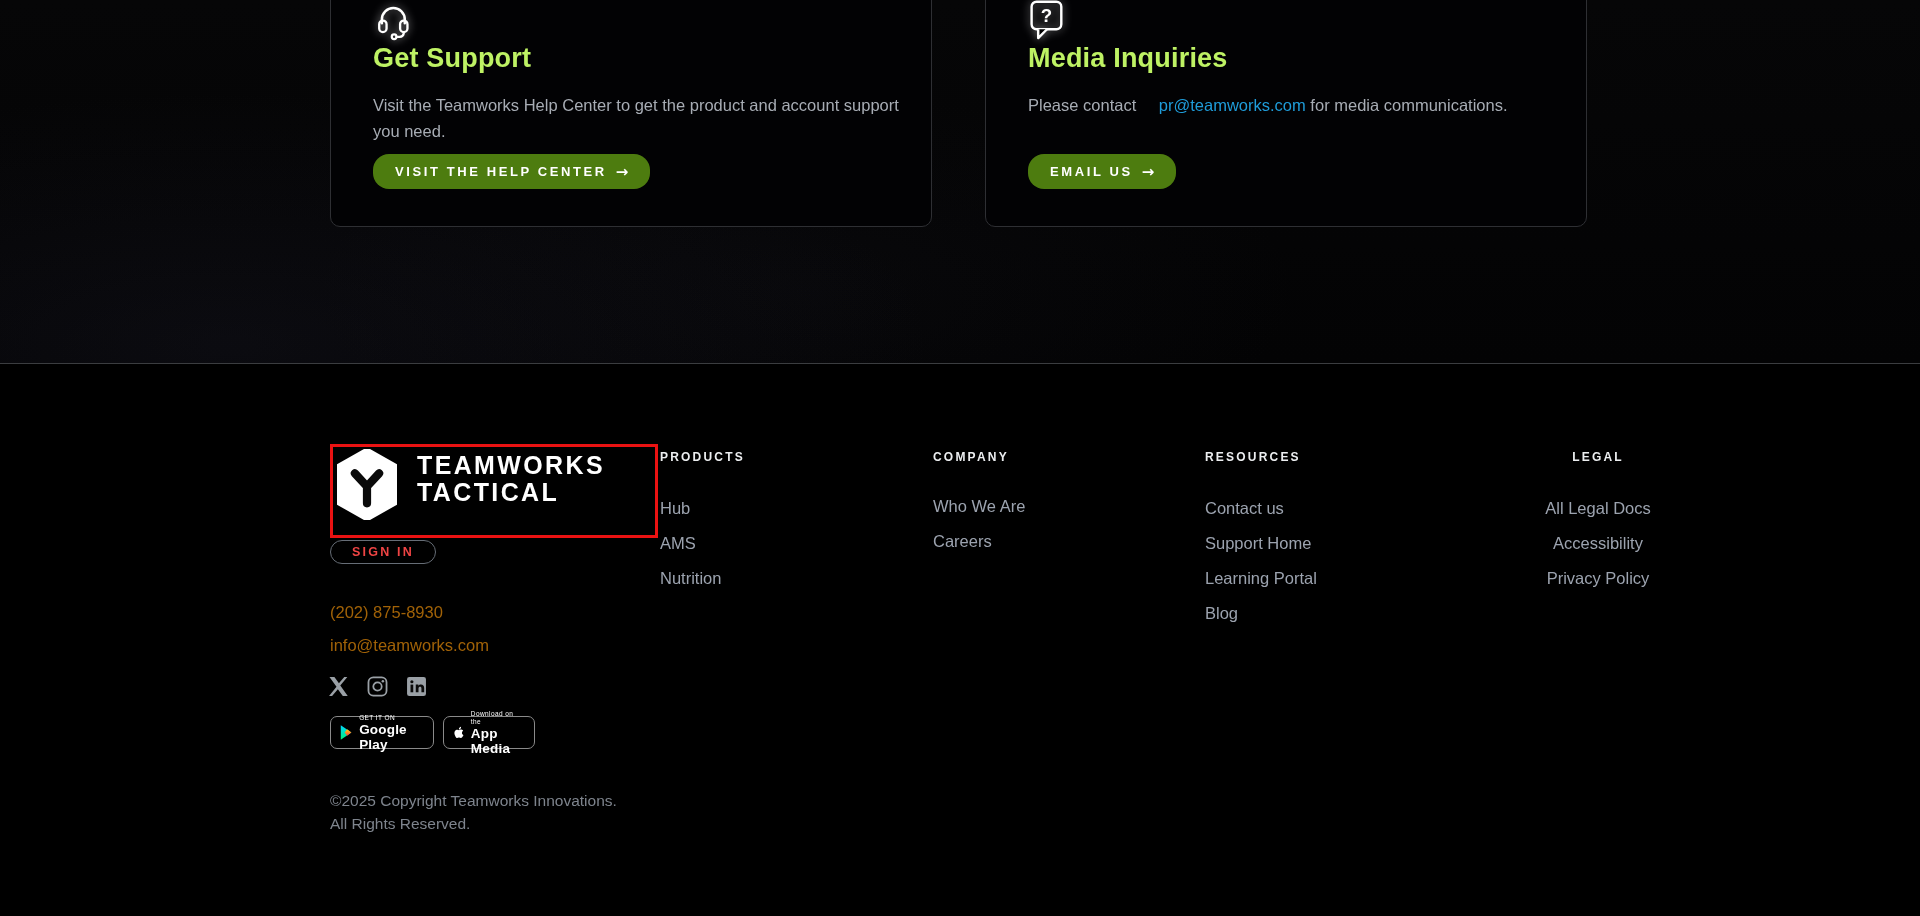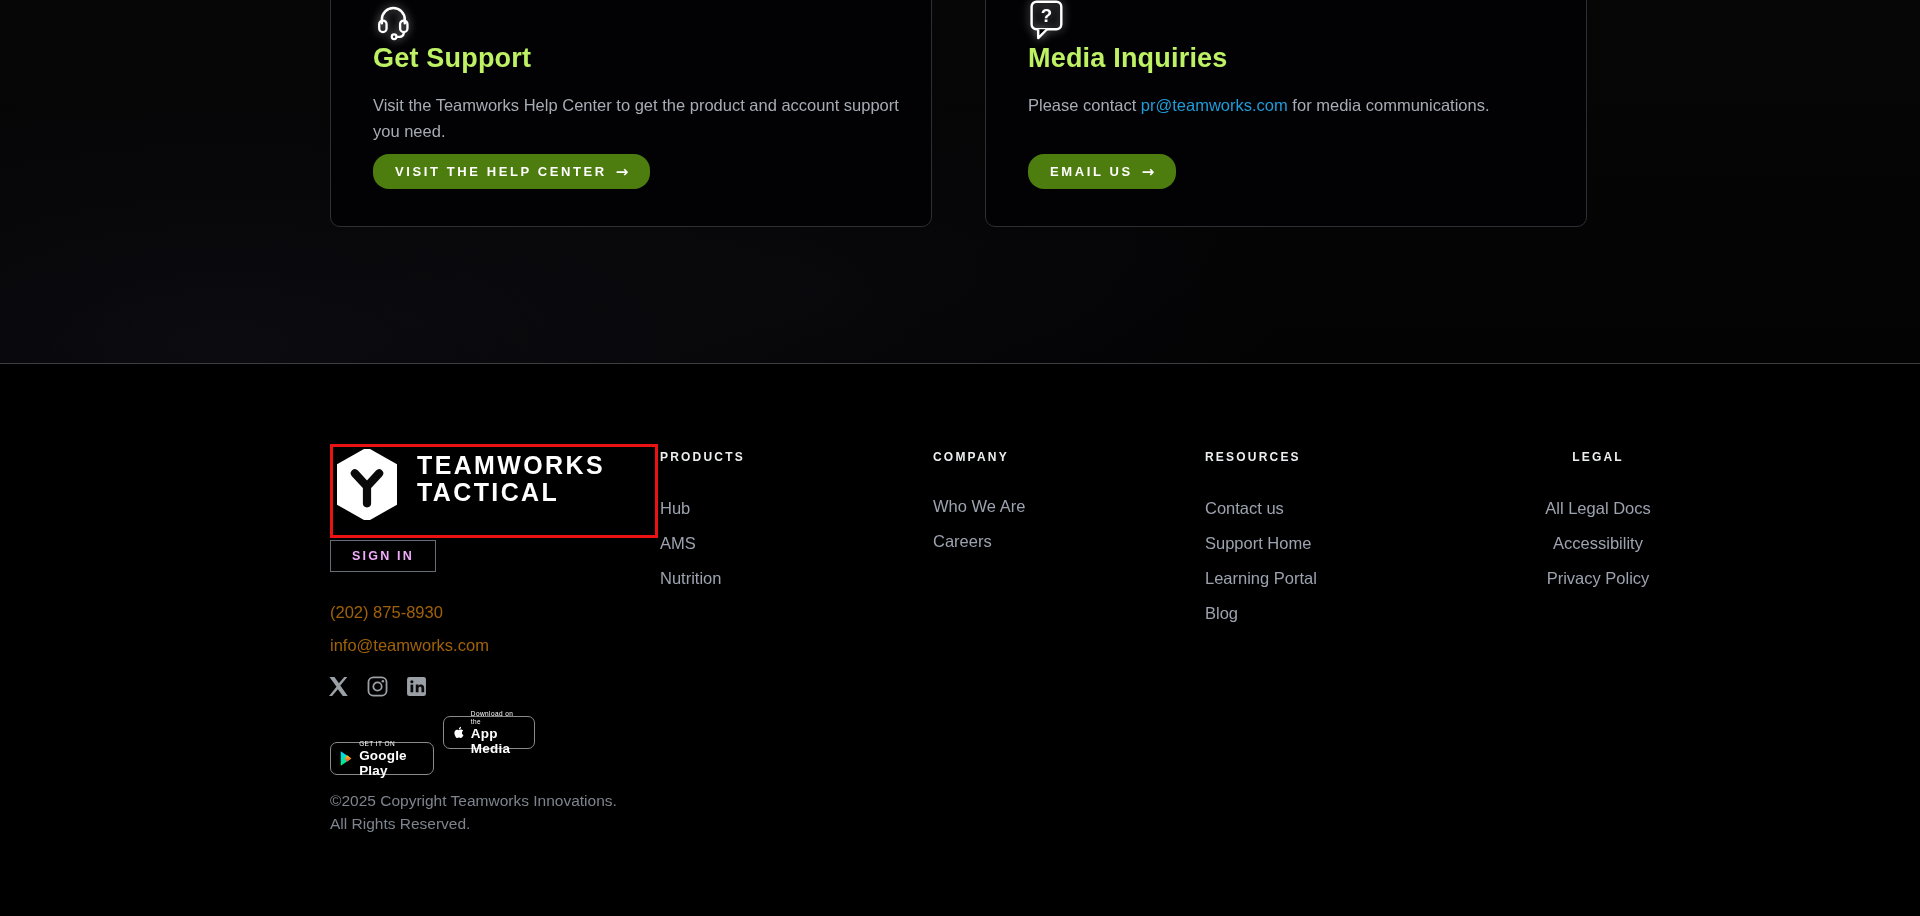--- a/index.html
+++ b/index.html
@@ -25,21 +25,21 @@
   .card-icon{position:absolute;left:42px;top:64px;width:40px;height:40px;}
   .card-icon svg{filter:drop-shadow(0 0 5px rgba(255,255,255,.55));}
   .card-title{
     position:absolute;left:42px;top:106px;
     color:#bef264;font-size:27px;font-weight:700;letter-spacing:.2px;
   }
   .card-body{
     position:absolute;left:42px;top:155px;width:555px;
     color:#a7acb4;font-size:16.5px;line-height:26px;font-weight:400;
   }
-  .link-blue{color:#1f9cd9;text-decoration:none;}
+  .link-blue{color:#1f9cd9;text-decoration:none;margin-left:18px;}
   .btn-primary{
     position:absolute;left:42px;top:217px;height:35px;
     display:inline-flex;align-items:center;gap:9px;padding:0 22px;
     background:#4d7c0f;border:none;border-radius:16px;cursor:pointer;
     color:#fff;font-size:13px;font-weight:700;letter-spacing:2.6px;
     font-family:"Liberation Sans",sans-serif;
   }
   .btn-arrow{font-family:"DejaVu Sans",sans-serif;font-size:15px;letter-spacing:0;}
   
   .footer{position:absolute;left:0;top:364px;width:1920px;height:552px;background:#000;}
@@ -47,35 +47,35 @@
     position:absolute;left:330px;top:80px;width:328px;height:94px;
     border:3px solid #ea1212;box-sizing:border-box;
   }
   .logo-hex{position:absolute;left:337px;top:85px;width:60px;height:71px;}
   .logo-text{
     position:absolute;left:417px;top:88px;color:#fff;
     font-size:26px;font-weight:800;letter-spacing:2.5px;line-height:27px;
     transform:scaleX(.96);transform-origin:left top;white-space:nowrap;
   }
   .sign-in-btn{
-    position:absolute;left:330px;top:176px;height:32px;padding:0 21px;
-    background:transparent;border:1px solid #666d76;border-radius:0;
-    color:#f0abfc;font-size:12.5px;font-weight:600;letter-spacing:2.2px;
+    position:absolute;left:330px;top:176px;height:24px;padding:0 21px;
+    background:transparent;border:1px solid #666d76;border-radius:14px;
+    color:#ef4444;font-size:12.5px;font-weight:600;letter-spacing:2.2px;
     font-family:"Liberation Sans",sans-serif;cursor:pointer;
   }
   .contact-line{position:absolute;left:330px;color:#a16207;font-size:16.5px;}
   .phone{top:239px;} .email{top:272px;}
   .social-row{position:absolute;left:328px;top:312px;display:flex;gap:18px;align-items:center;}
   .social-row a{display:block;width:21px;height:21px;}
   .badge{
     position:absolute;top:352px;height:33px;box-sizing:border-box;
     display:flex;align-items:center;gap:7px;padding:0 9px;
     background:#000;border:1px solid #8a8a8a;border-radius:7px;cursor:pointer;
   }
-  .badge-gp{left:330px;width:104px;margin-top:26px;}
+  .badge-gp{left:330px;width:104px;}
   .badge-as{left:443px;width:92px;}
   .badge-text{display:flex;flex-direction:column;justify-content:center;}
   .badge-tag{color:#fff;font-size:6.5px;letter-spacing:.4px;line-height:8px;}
   .badge-name{color:#fff;font-size:13.5px;font-weight:600;line-height:15px;letter-spacing:.2px;}
   .copyright{
     position:absolute;left:330px;top:425px;color:#7e848d;
     font-size:15.5px;line-height:23px;
   }
   .col{position:absolute;top:86px;width:240px;}
   .col-title{color:#eceef0;font-size:12px;font-weight:700;letter-spacing:2.2px;}

